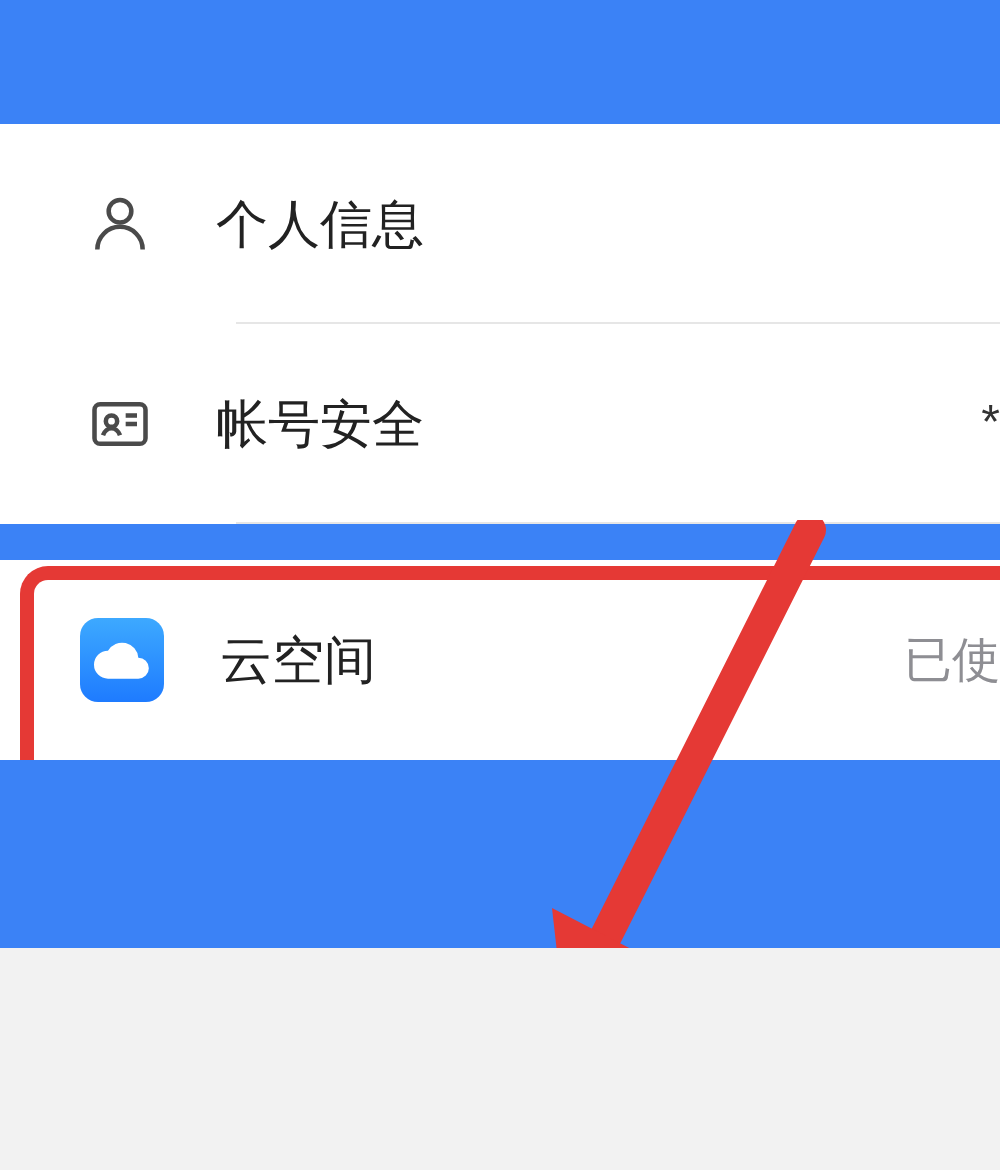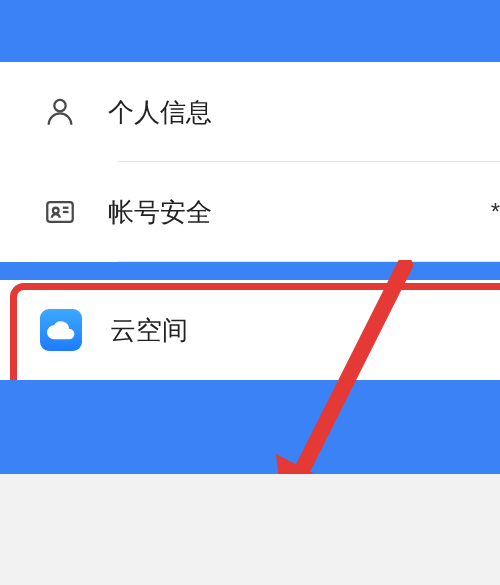--- a/index.html
+++ b/index.html
@@ -57,20 +57,21 @@
   </div>
 
   <div class="group group2">
     <div class="row">
       <span class="cloud-icon">
         <svg viewBox="0 0 24 16" fill="#fff">
           <path d="M19 16H6a6 6 0 0 1 0-12 7 7 0 0 1 13 3 4.5 4.5 0 0 1 0 9Z"></path>
         </svg>
       </span>
       <span class="label">云空间</span>
+      <span class="right-text">已使</span>
     </div>
     <div class="highlight-box"></div>
   </div>
 
   <svg class="arrow" style="left:270px;top:260px;" width="170" height="250" viewBox="0 0 170 250">
     <path d="M135 5 L32 210" stroke="#e53935" stroke-width="16" fill="none" stroke-linecap="round"></path>
     <polygon points="12,247 6,194 62,223" fill="#e53935"></polygon>
   </svg>
 
 </div>

